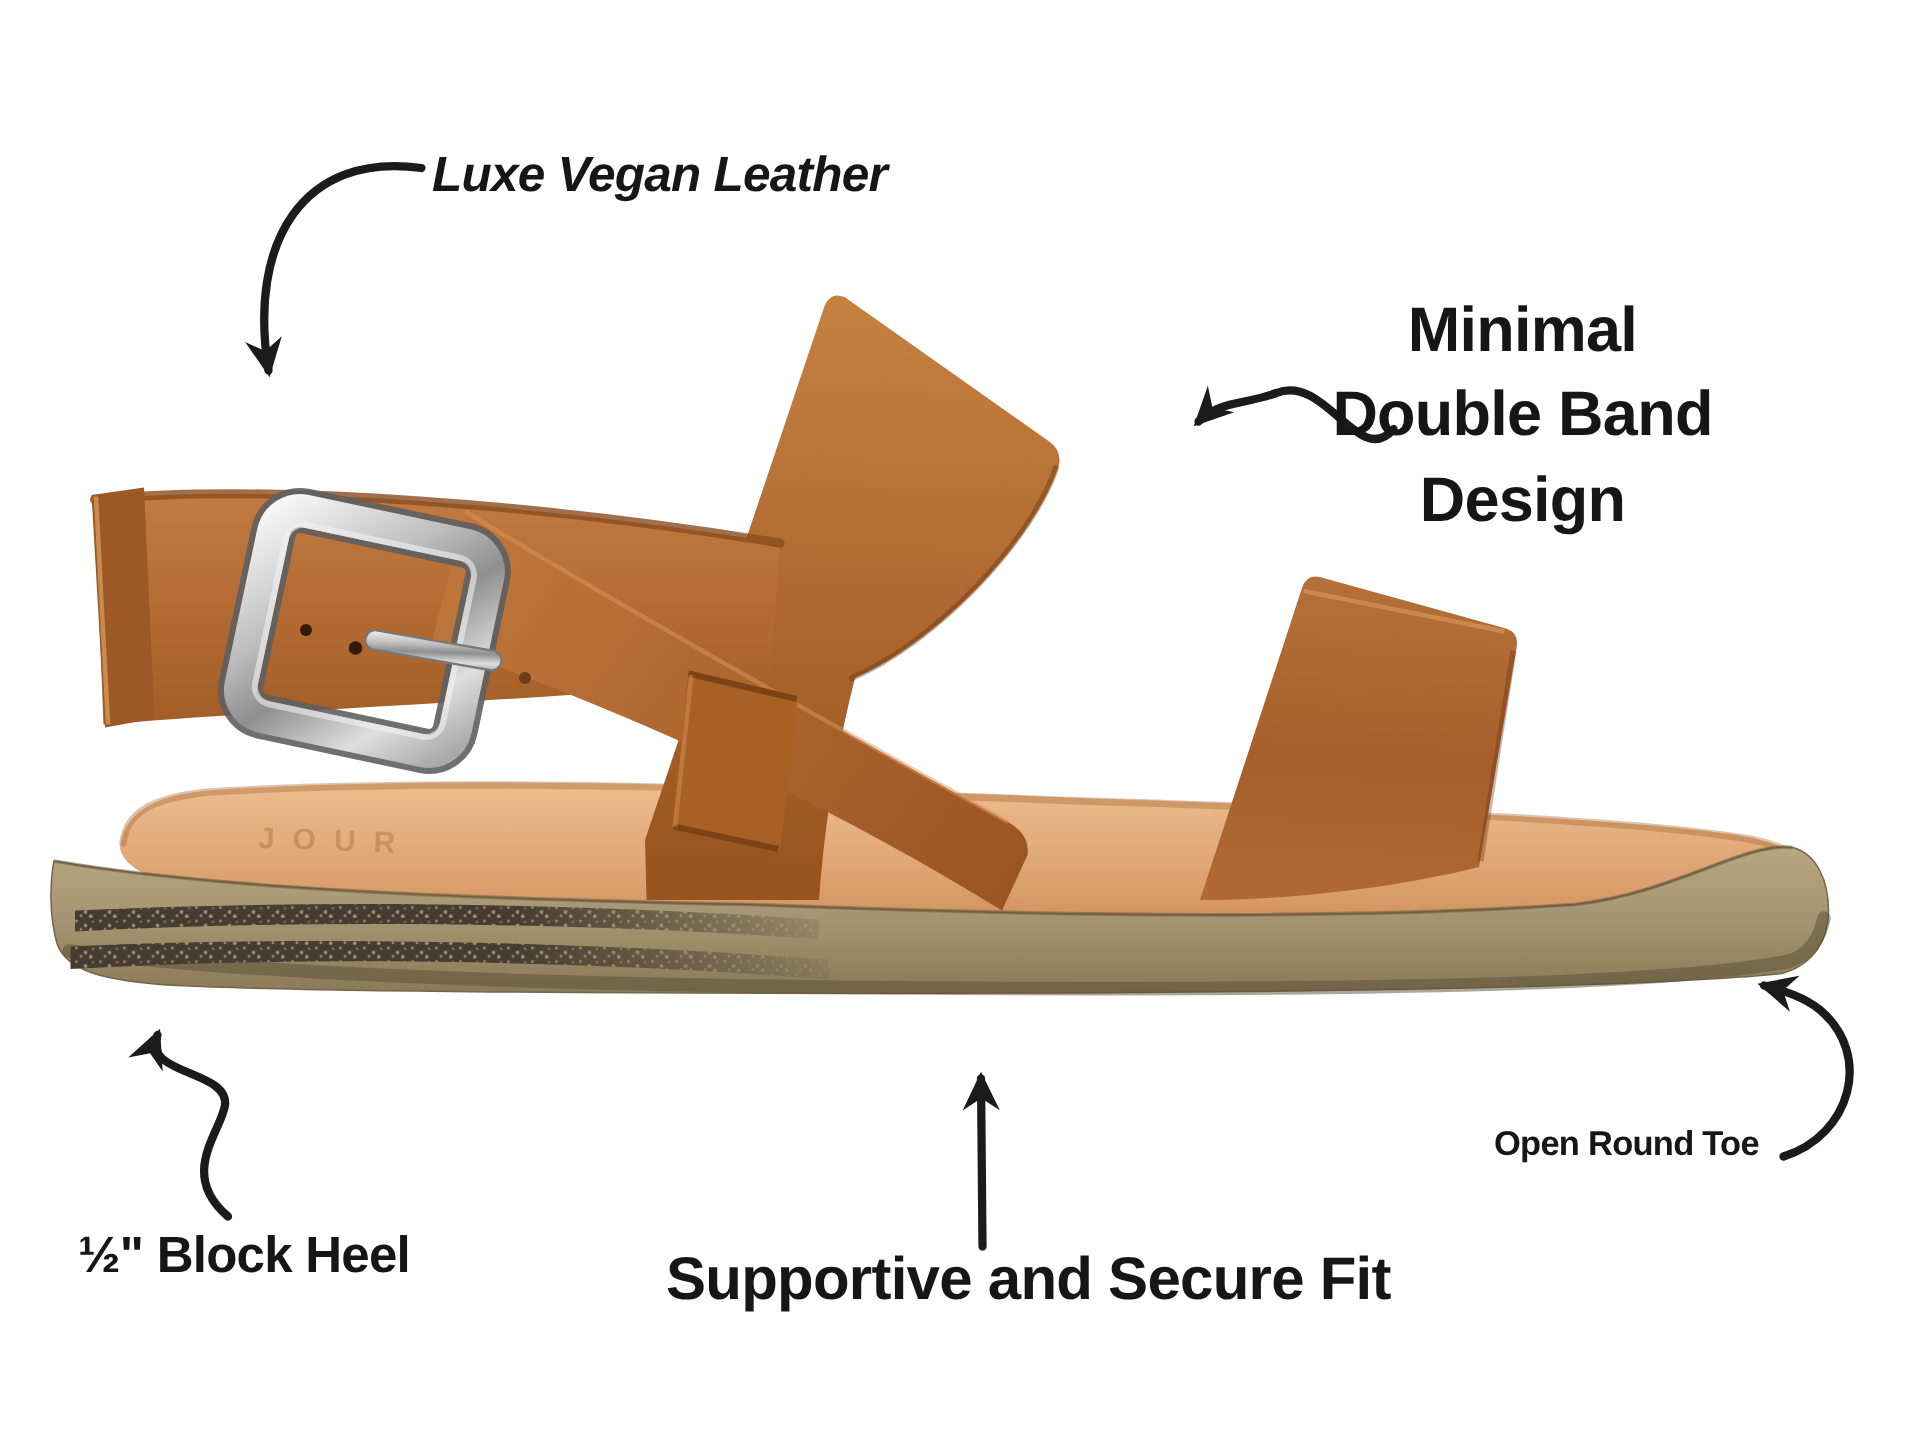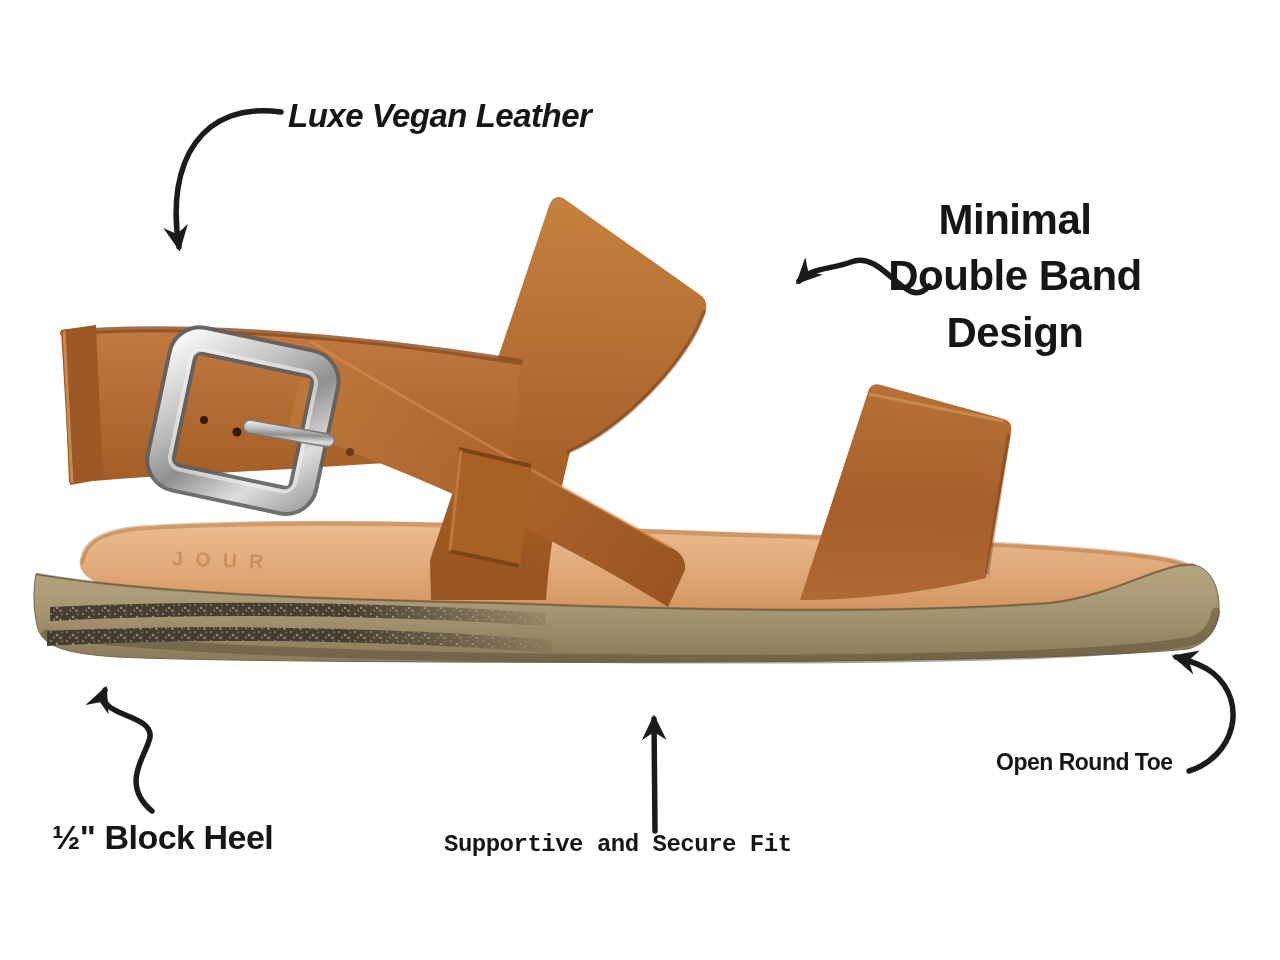--- a/index.html
+++ b/index.html
@@ -15,21 +15,21 @@
     position:absolute;
     font-weight:700;
     color:#161616;
     letter-spacing:-0.5px;
     white-space:nowrap;
   }
   #c-luxe {left:288px;top:97px;font-size:33px;font-style:italic;}
   #c-dband{left:864px;top:192px;width:302px;text-align:center;
            font-size:42px;line-height:1.34;white-space:normal;}
   #c-bheel{left:52px;top:818px;font-size:34px;}
-  #c-sfit {left:444px;top:831px;font-size:24px;font-family:Liberation Mono, monospace;}
+  #c-sfit {left:444px;top:831px;font-size:40px;}
   #c-otoe {left:948px;top:749px;font-size:23px;margin-left:48px;}
 </style>
 </head>
 <body>
 
 <div class="stage">
 
   <svg width="1280" height="960" viewBox="0 0 1280 960">
     <defs>
       <linearGradient id="lgInsole" x1="0" y1="0" x2="0" y2="1">

